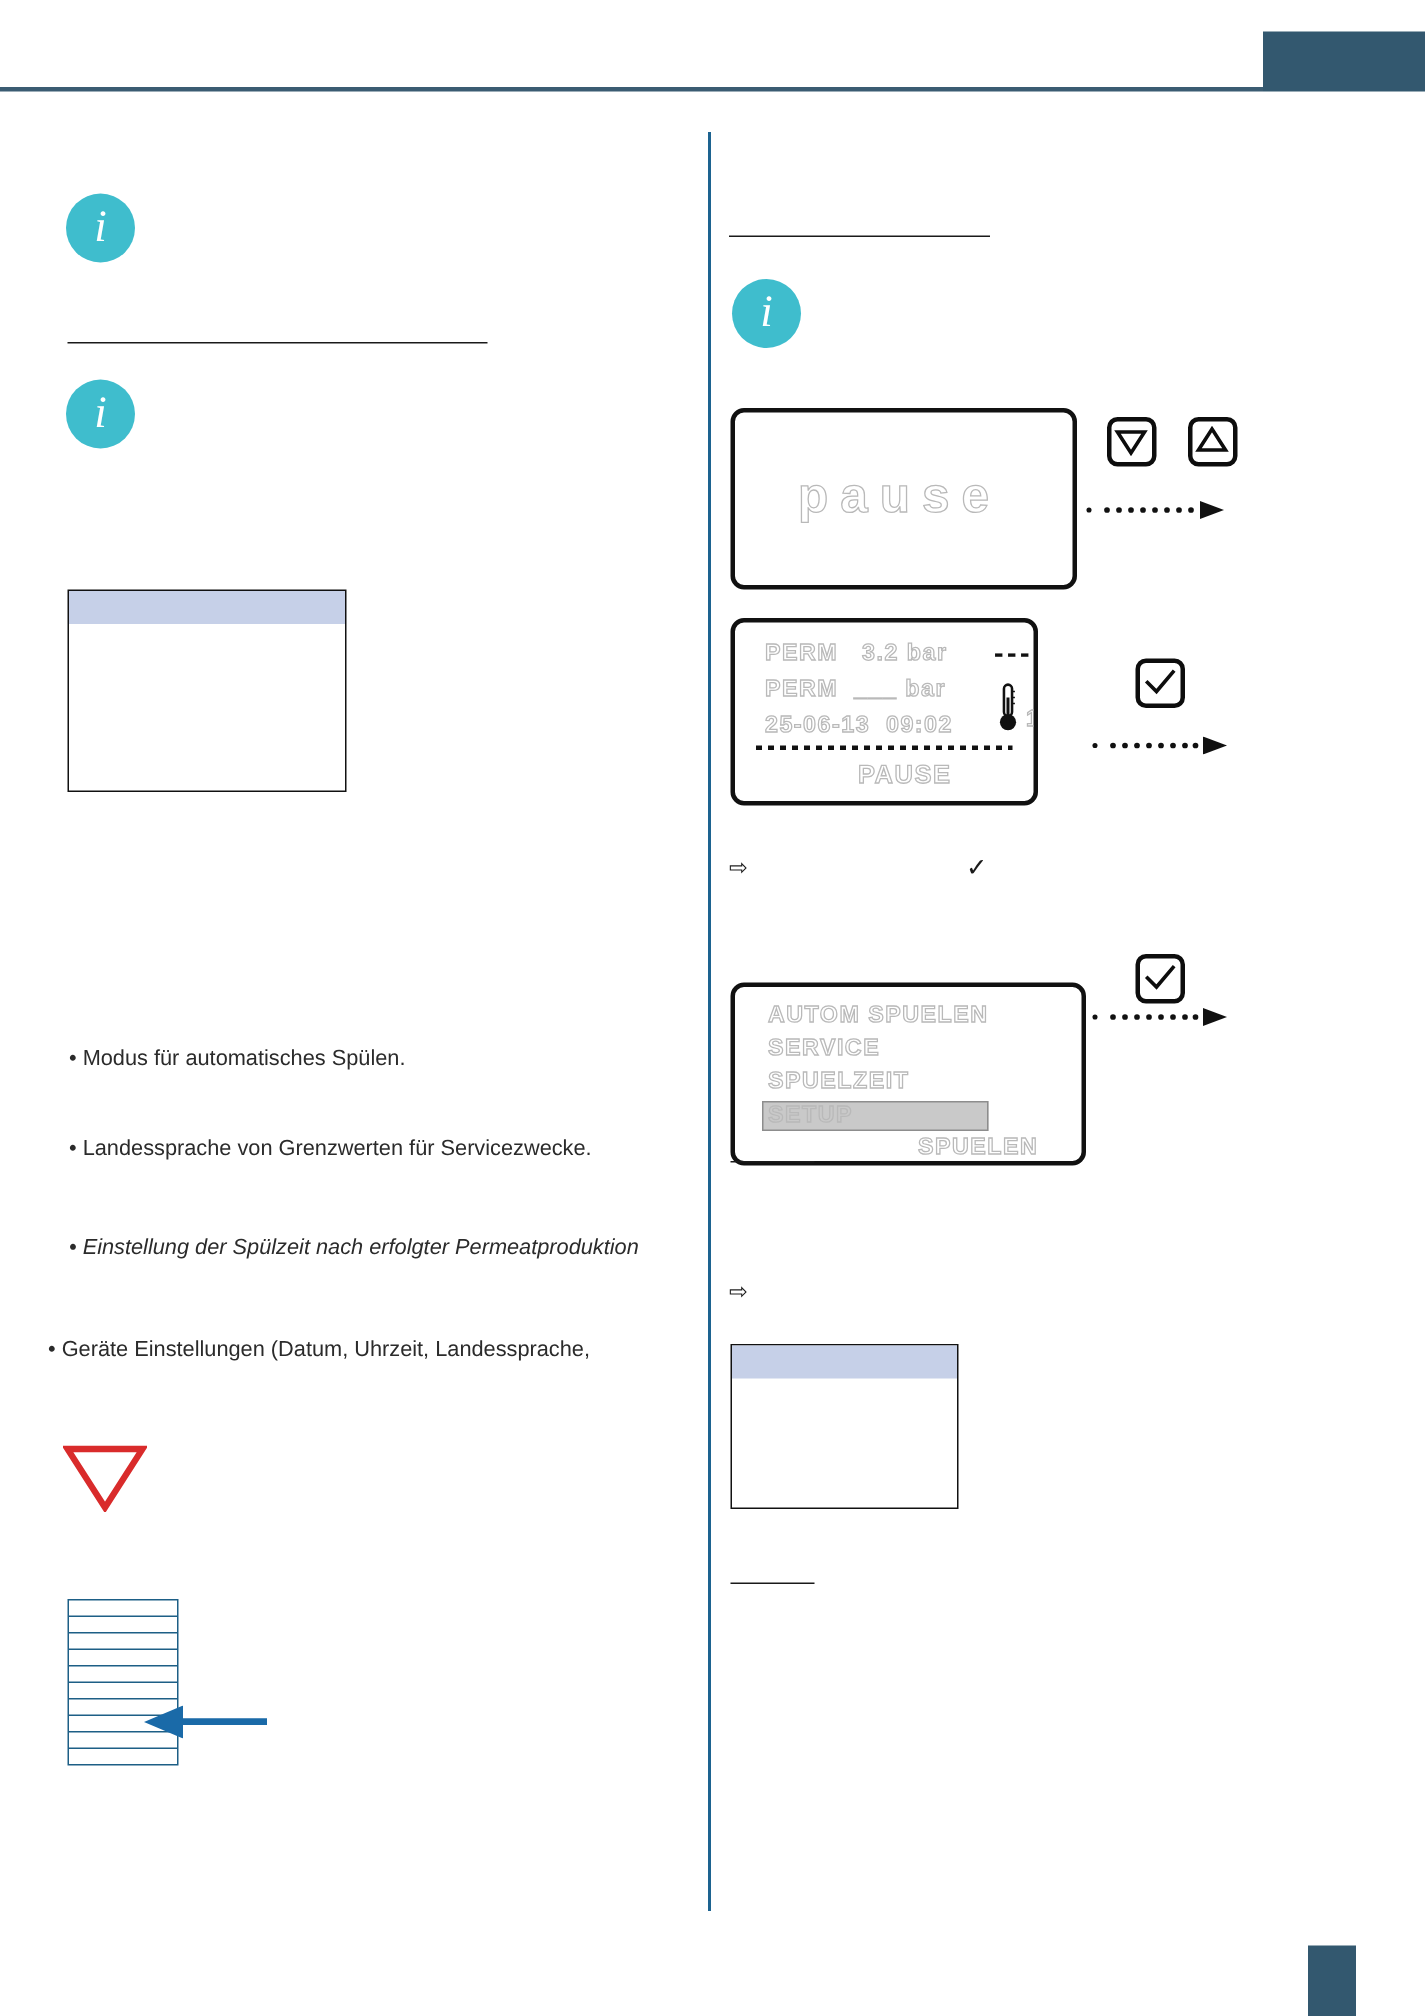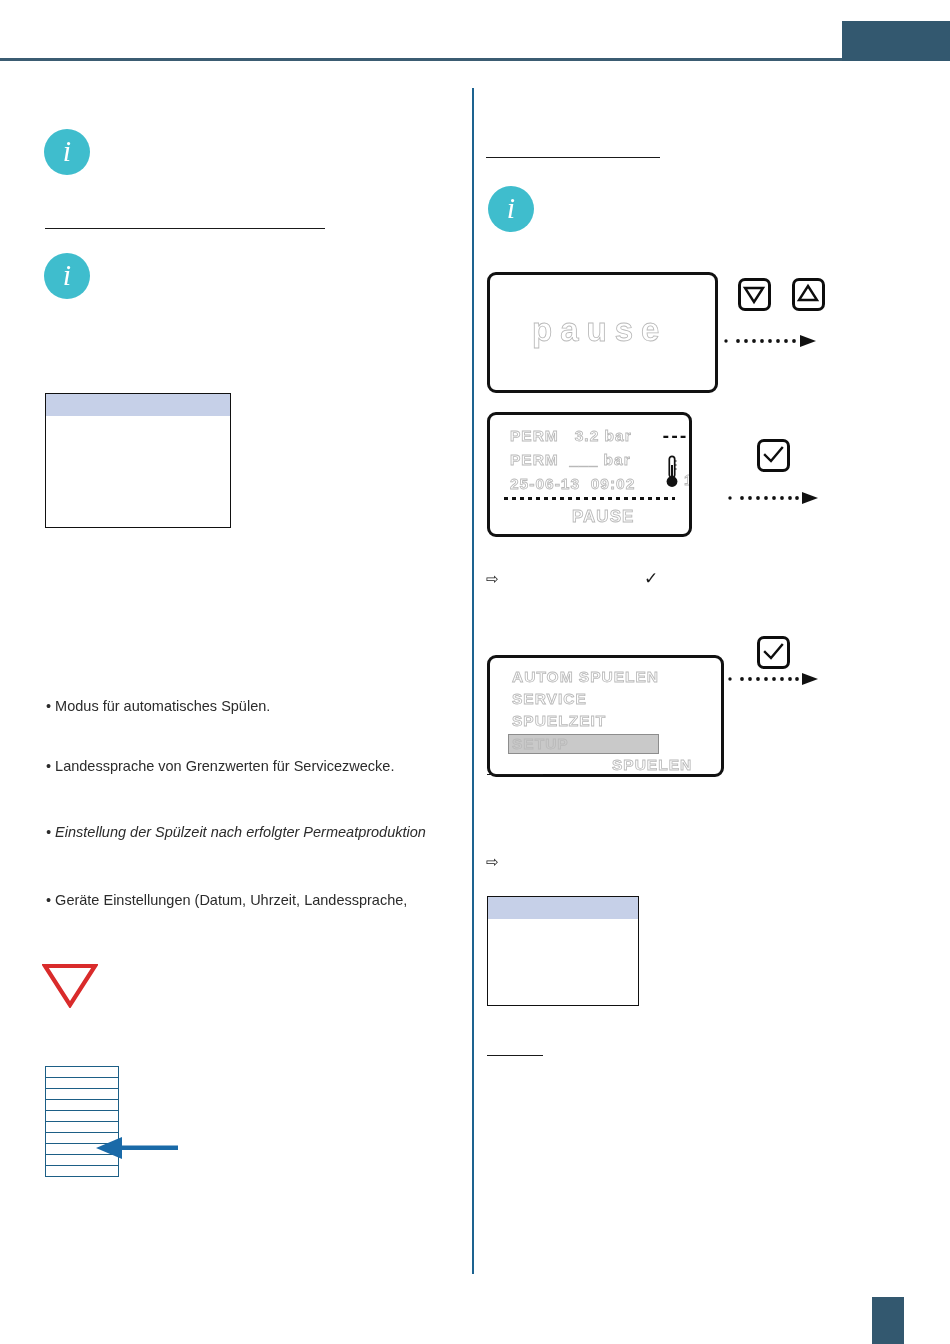--- a/index.html
+++ b/index.html
@@ -277,21 +277,21 @@
   <div class="txt" style="left:104px; top:266px;"></div>
 
   <div class="tbl" style="left:45px; top:393px; width:186px; height:135px;">
     <div class="thead"></div>
     <div class="tbody" style="height:111px;"></div>
   </div>
 
   <div class="bullet-row" style="left:46px; top:686px;margin-top:12px;">• Modus für automatisches Spülen.</div>
   <div class="bullet-row" style="left:46px; top:758px;">• Landessprache von Grenzwerten für Servicezwecke.</div>
   <div class="bullet-row" style="left:46px; top:824px;font-style:italic;">• Einstellung der Spülzeit nach erfolgter Permeatproduktion</div>
-  <div class="bullet-row" style="left:46px; top:892px;">• Geräte Einstellungen (Datum, Uhrzeit, Landessprache,</div>
+  <div class="bullet-row" style="left:32px; top:892px;">• Geräte Einstellungen (Datum, Uhrzeit, Landessprache,</div>
 
   <div class="warn-tri">
     <svg width="56" height="46" viewBox="0 0 56 46">
       <polygon points="3,4 53,4 28,43" fill="none" stroke="#d92b2b" stroke-width="4.2" stroke-linejoin="miter"></polygon>
     </svg>
   </div>
 
   <div class="lined-box" style="left:45px; top:1066px; width:74px; height:111px;">
     <div class="ln"></div>
     <div class="ln"></div>

